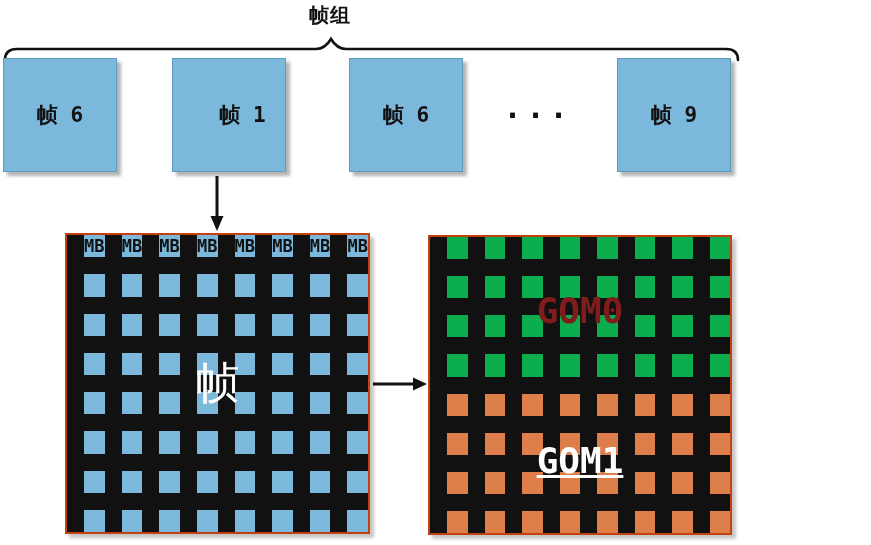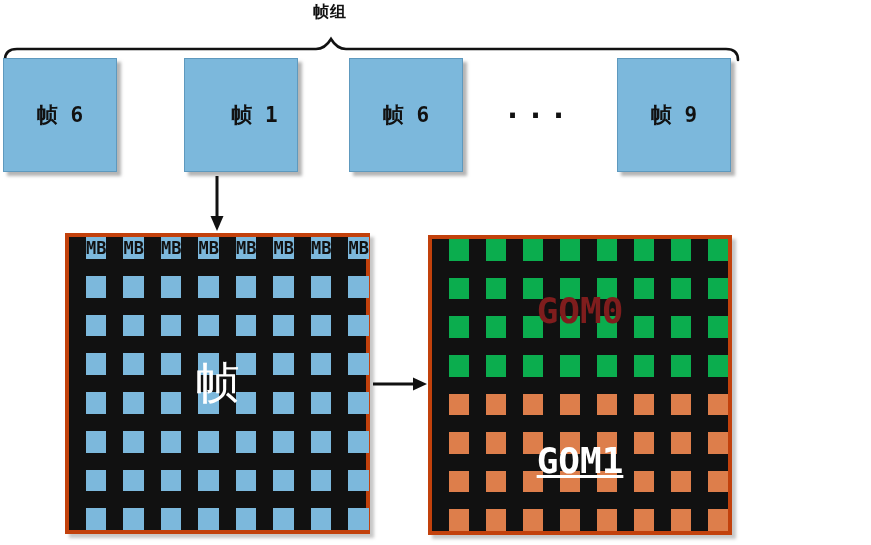--- a/index.html
+++ b/index.html
@@ -5,50 +5,50 @@
   html,body{margin:0;padding:0;}
   body{
     width:871px;height:545px;background:#ffffff;position:relative;overflow:hidden;
     font-family:"DejaVu Sans",sans-serif;color:#111;
   }
   .abs{position:absolute;}
 
   
   #group-title{
     left:330px;top:2px;transform:translateX(-50%);
-    font-weight:bold;font-size:16px;letter-spacing:1px;white-space:nowrap;font-family:Liberation Serif, serif;
+    font-weight:bold;font-size:20px;letter-spacing:1px;white-space:nowrap;font-family:Liberation Serif, serif;
   }
 
   
   #brace{left:0;top:30px;}
 
   
   .frame-box{
     top:58px;width:114px;height:114px;box-sizing:border-box;
     border:1px solid #5E99BE;
     display:flex;align-items:center;justify-content:center;
     font-family:"DejaVu Sans Mono",monospace;font-weight:bold;font-size:21px;
     box-shadow:4px 4px 3px rgba(120,120,120,.55);
     white-space:pre;
   }
   #frame-box-0{left:3px;}
-  #frame-box-1{left:184px;padding-left:27px;}
+  #frame-box-1{left:172px;padding-left:27px;}
   #frame-box-2{left:349px;}
   #frame-box-7{left:617px;}
 
   #frames-ellipsis{
     left:538px;top:90px;transform:translateX(-50%);
     font-family:"DejaVu Sans Mono",monospace;font-weight:bold;font-size:30px;
     letter-spacing:5px;
   }
 
   
   .grid{
     display:grid;box-sizing:border-box;
-    gap:17px;background:#111;border:4px solid #c2410c;
+    gap:17px;background:#111;border:2px solid #c2410c;
     box-shadow:4px 4px 3px rgba(130,130,130,.45);
     padding-left:17px;
   }
   #frame-grid{
     left:65px;top:233px;width:305px;height:301px;
     grid-template-columns:repeat(8,1fr);grid-template-rows:repeat(8,1fr);
   }
   #gom-grid{
     left:428px;top:235px;width:304px;height:300px;
     grid-template-columns:repeat(8,1fr);grid-template-rows:repeat(8,1fr);

